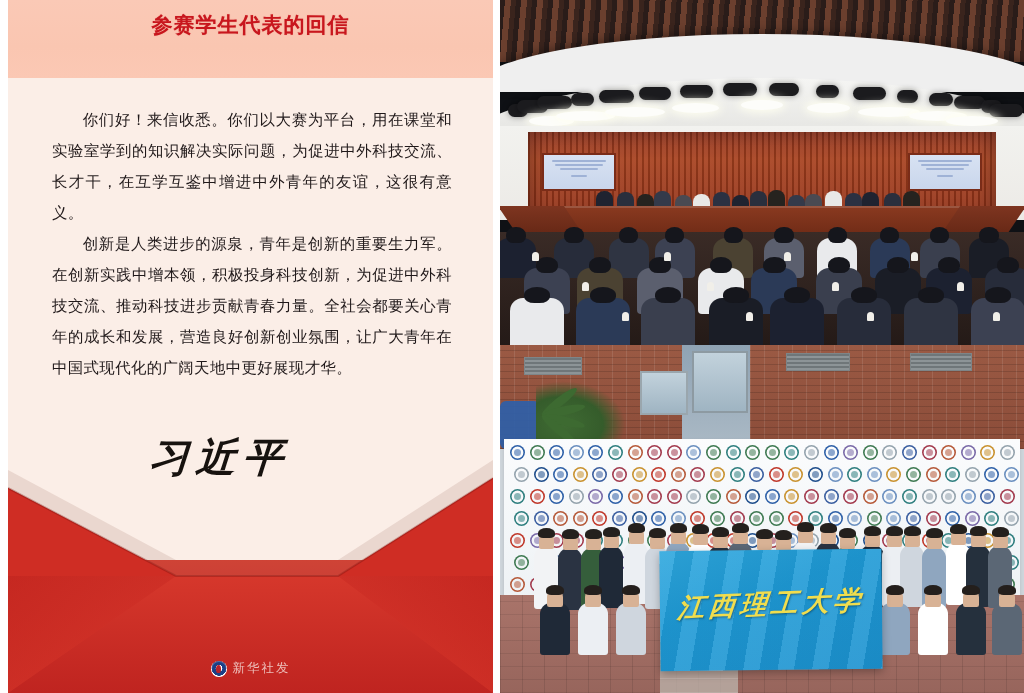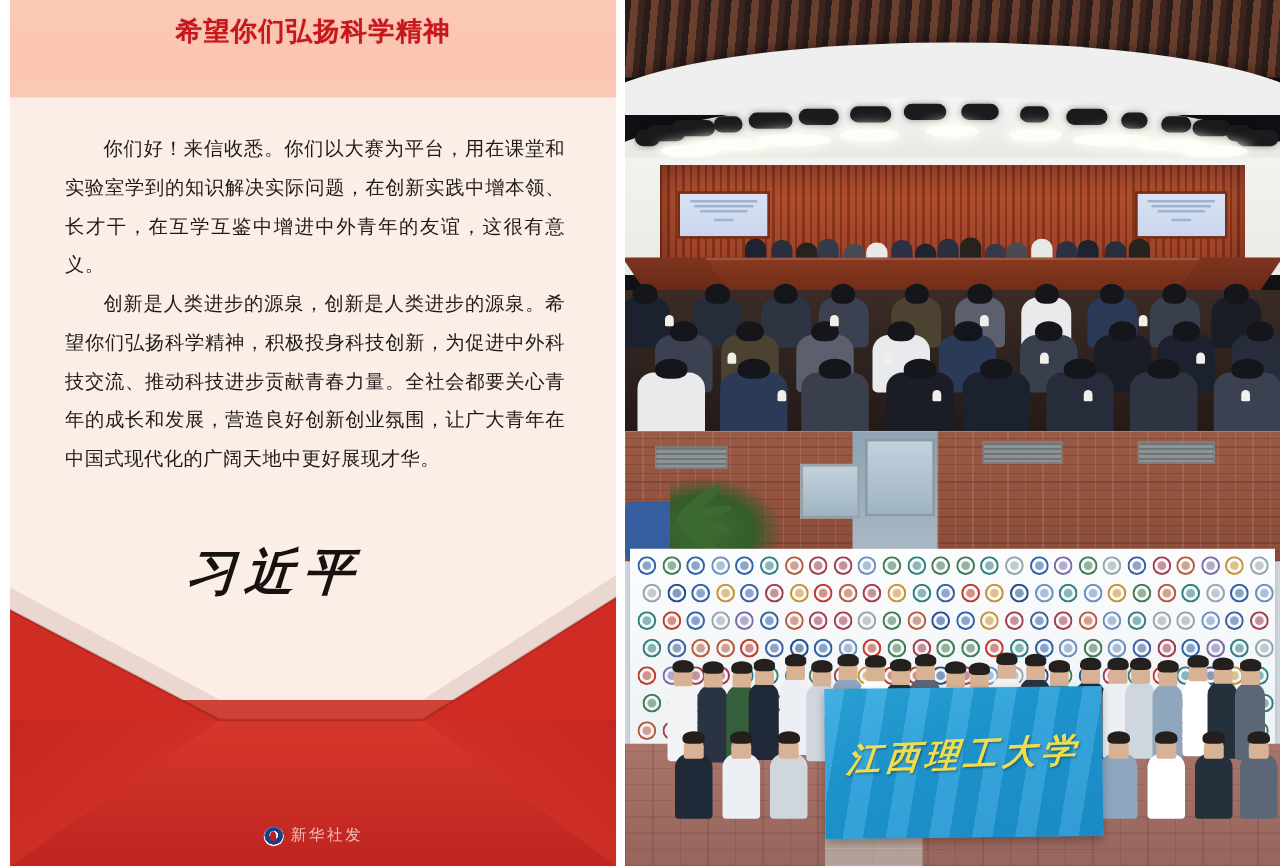--- a/index.html
+++ b/index.html
@@ -265,26 +265,26 @@
 </head>
 <body>
 
 <div class="poster">
 
   <div class="letter-panel">
 
     <div class="letter-header"></div>
 
     <div class="letter-title">
-      <span class="tline">希望你们弘扬科学精神</span>
+      <span class="tline">参赛学生代表的回信</span>
     </div>
 
     <div class="letter-body">
-      <p class="para">你们好！来信收悉。你们以大赛为平台，用在课堂和实验室学到的知识解决实际问题，在创新实践中增本领、长才干，在互学互鉴中增进中外青年的友谊，这很有意义。</p>
-      <p class="para">创新是人类进步的源泉，创新是人类进步的源泉。希望你们弘扬科学精神，积极投身科技创新，为促进中外科技交流、推动科技进步贡献青春力量。全社会都要关心青年的成长和发展，营造良好创新创业氛围，让广大青年在中国式现代化的广阔天地中更好展现才华。</p>
+      <p class="para">你们好！来信收悉。你们以大赛为平台，用在课堂和实验室学到的知识解决实际问题，为促进中外科技交流、长才干，在互学互鉴中增进中外青年的友谊，这很有意义。</p>
+      <p class="para">创新是人类进步的源泉，青年是创新的重要生力军。在创新实践中增本领，积极投身科技创新，为促进中外科技交流、推动科技进步贡献青春力量。全社会都要关心青年的成长和发展，营造良好创新创业氛围，让广大青年在中国式现代化的广阔天地中更好展现才华。</p>
     </div>
 
     <div class="sign-block">
       <div class="signature">习近平</div>
     </div>
 
     <div class="fold">
       <svg viewBox="0 0 485 693" preserveAspectRatio="none" aria-hidden="true">
         <defs>
           <linearGradient id="gL" x1="0" y1="0" x2="1" y2="1">

